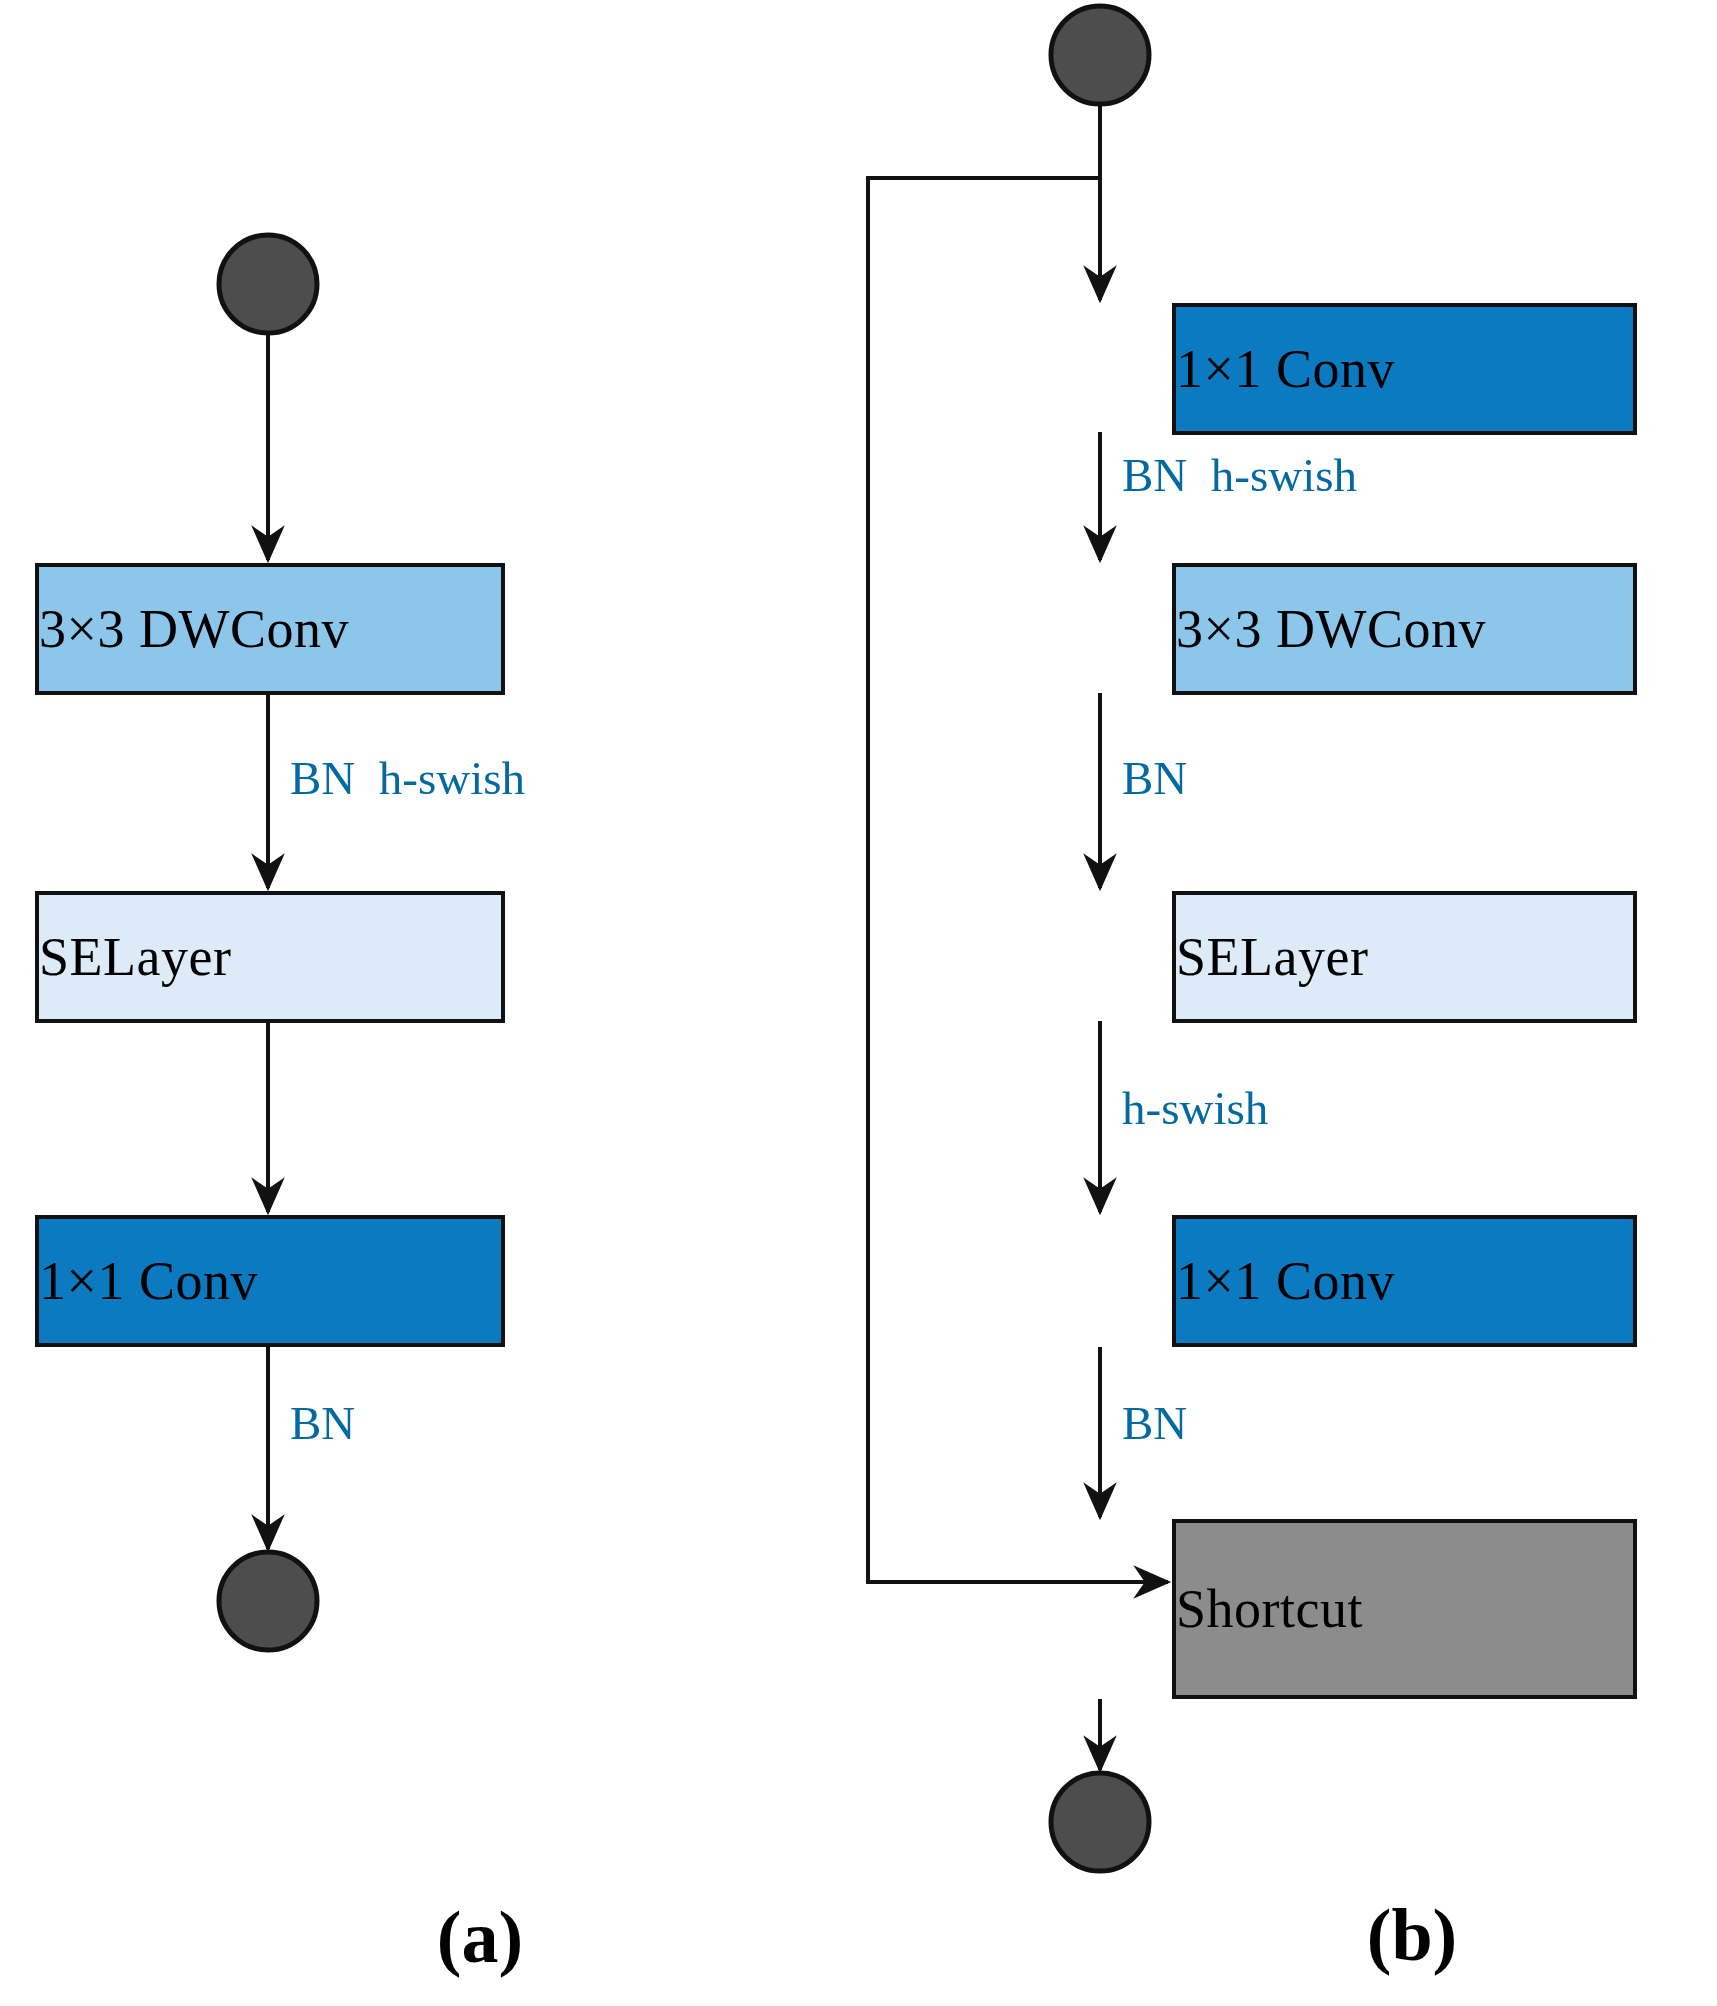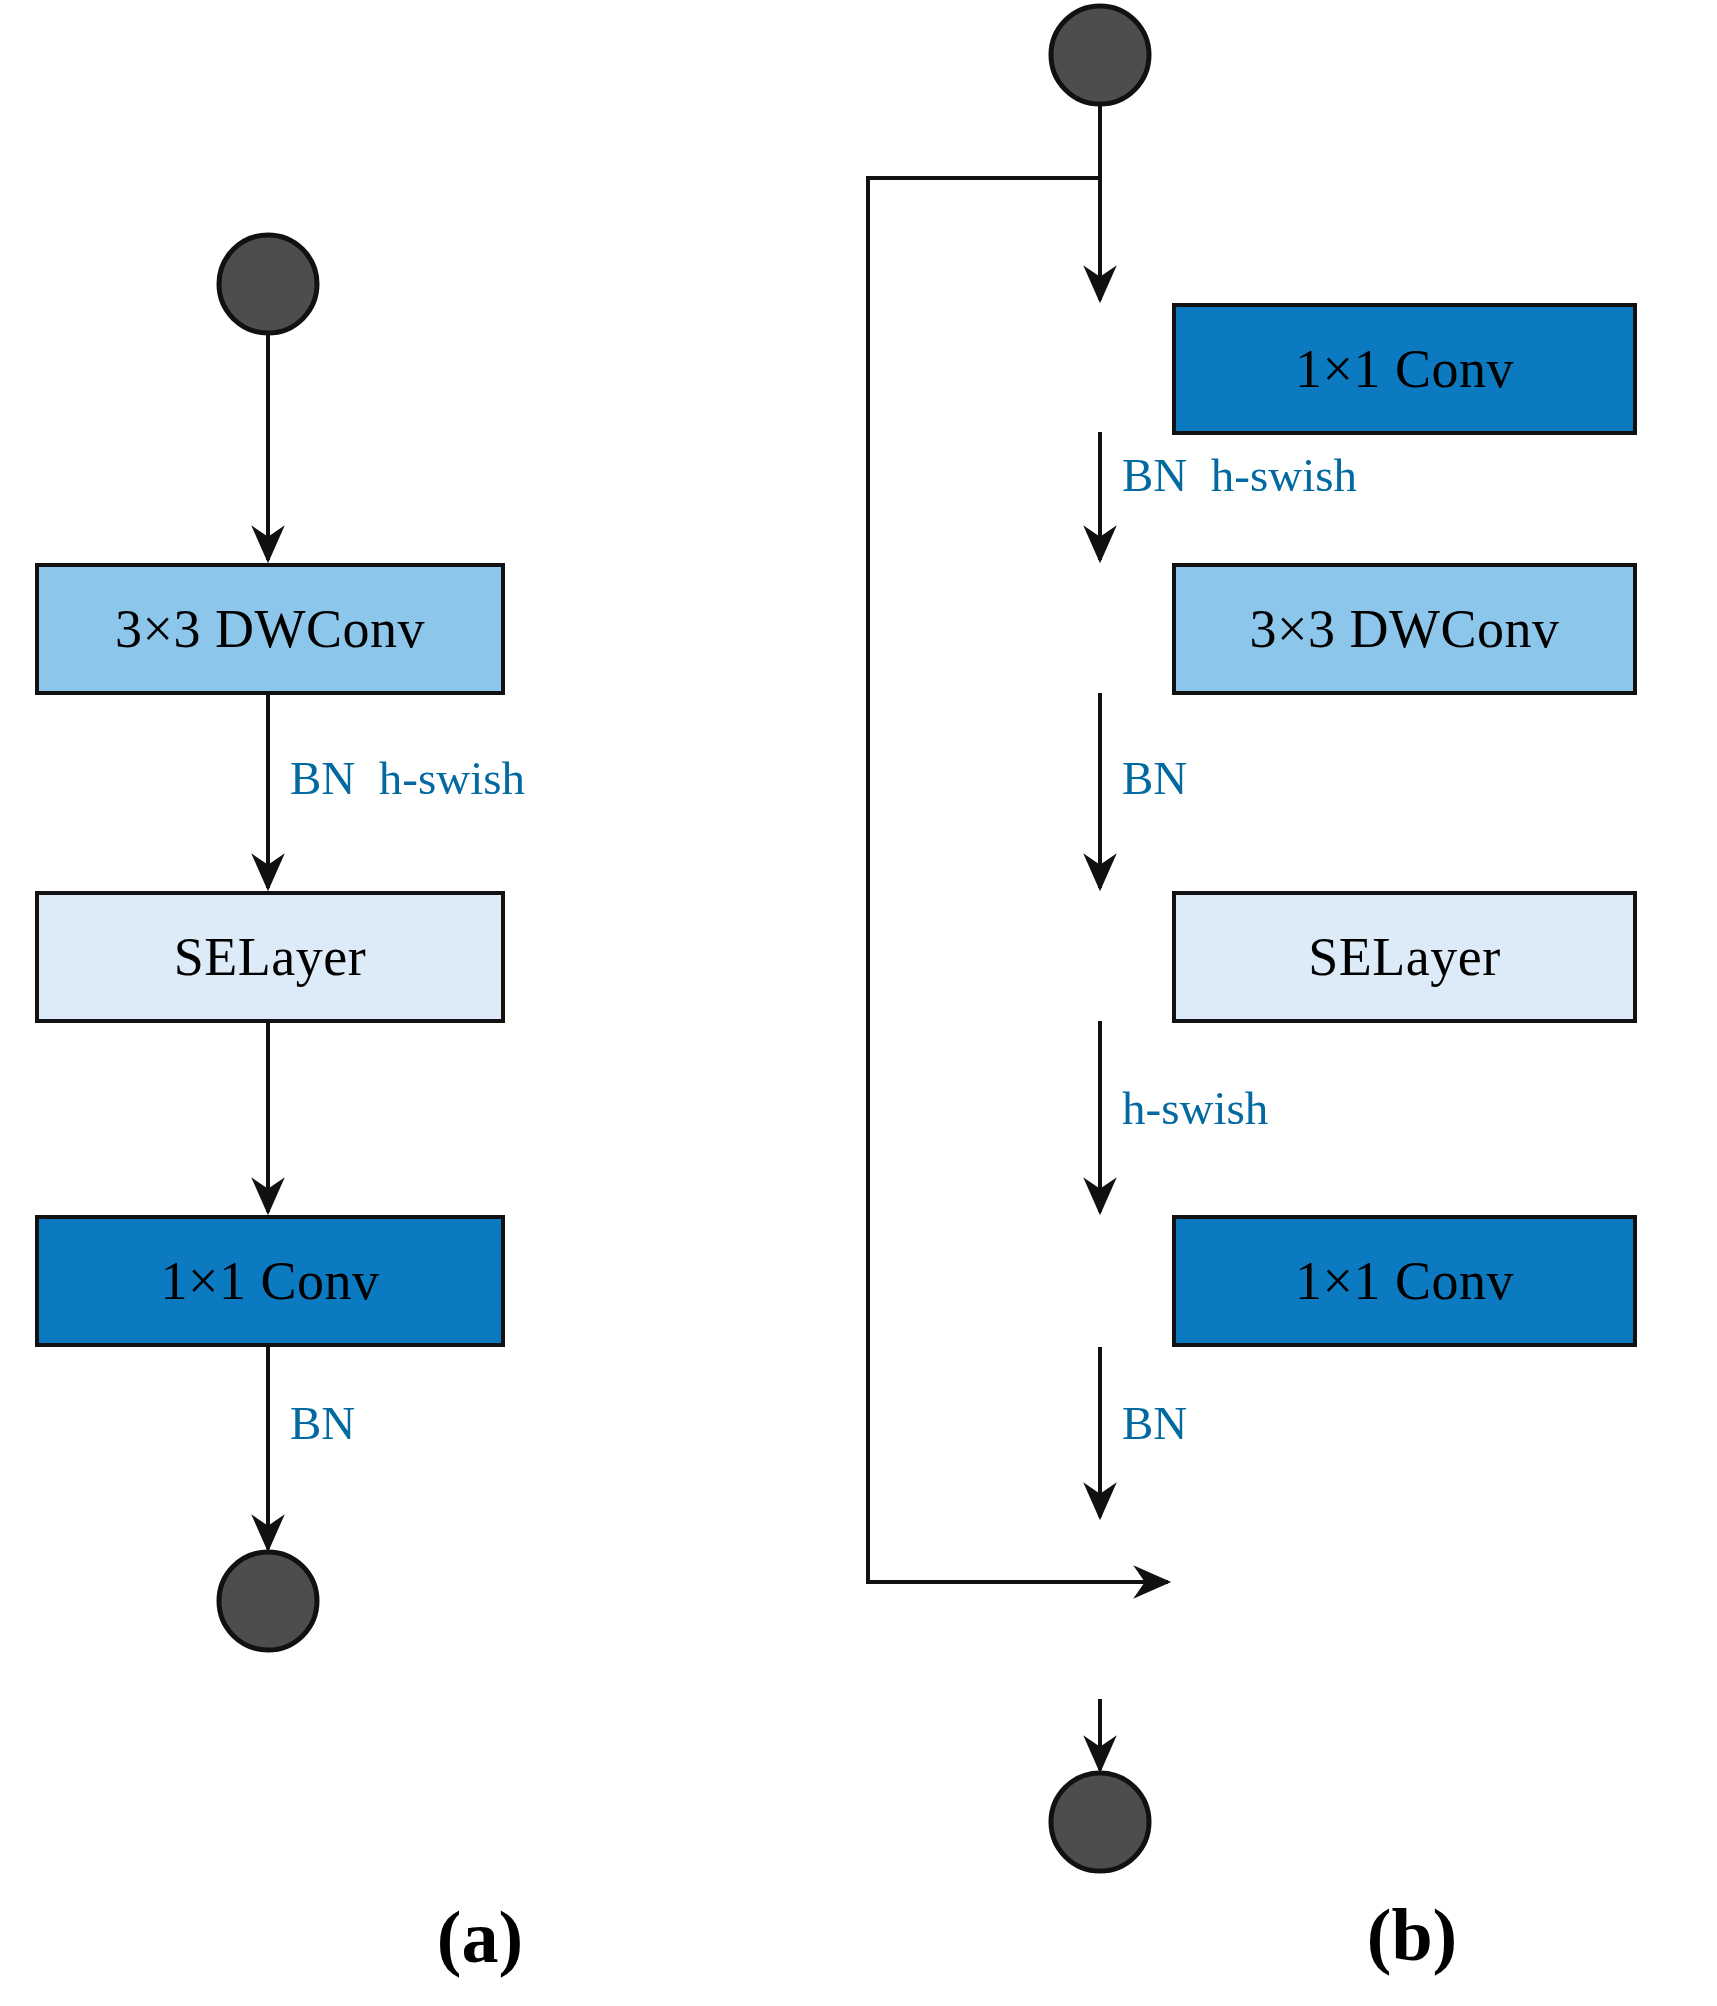--- a/index.html
+++ b/index.html
@@ -21,21 +21,21 @@
     top: 0;
     width: 1717px;
     height: 2006px;
   }
   .node-box {
     position: absolute;
     box-sizing: border-box;
     border: 4px solid #111111;
     display: flex;
     align-items: center;
-    justify-content: center;
+    justify-content: flex-start;
     color: #000000;
     font-size: 54px;
     line-height: 1;
     letter-spacing: 0.5px;
     white-space: nowrap;
   }
   .edge-label {
     position: absolute;
     color: #0369a1;
     font-size: 47px;
@@ -111,20 +111,23 @@
   </div>
 
   <div class="node-box" style="left:1172px; top:891px; width:465px; height:132px; background:#dcebf7;">
     <span>SELayer</span>
   </div>
 
   <div class="node-box" style="left:1172px; top:1215px; width:465px; height:132px; background:#0b7ac0;">
     <span>1×1 Conv</span>
   </div>
 
+  <div class="node-box" style="left:1172px; top:1519px; width:465px; height:180px; background:#8c8c8c;">
+    <span>Shortcut</span>
+  </div>
 
   <div class="edge-label" style="left:1122px; top:452px;">BN  h-swish</div>
 
   <div class="edge-label" style="left:1122px; top:755px;">BN</div>
 
   <div class="edge-label" style="left:1122px; top:1085px;text-align:center;">h-swish</div>
 
   <div class="edge-label" style="left:1122px; top:1400px;">BN</div>
 
   <div class="panel-label" style="left:380px; top:1900px; width:200px;">(a)</div>

